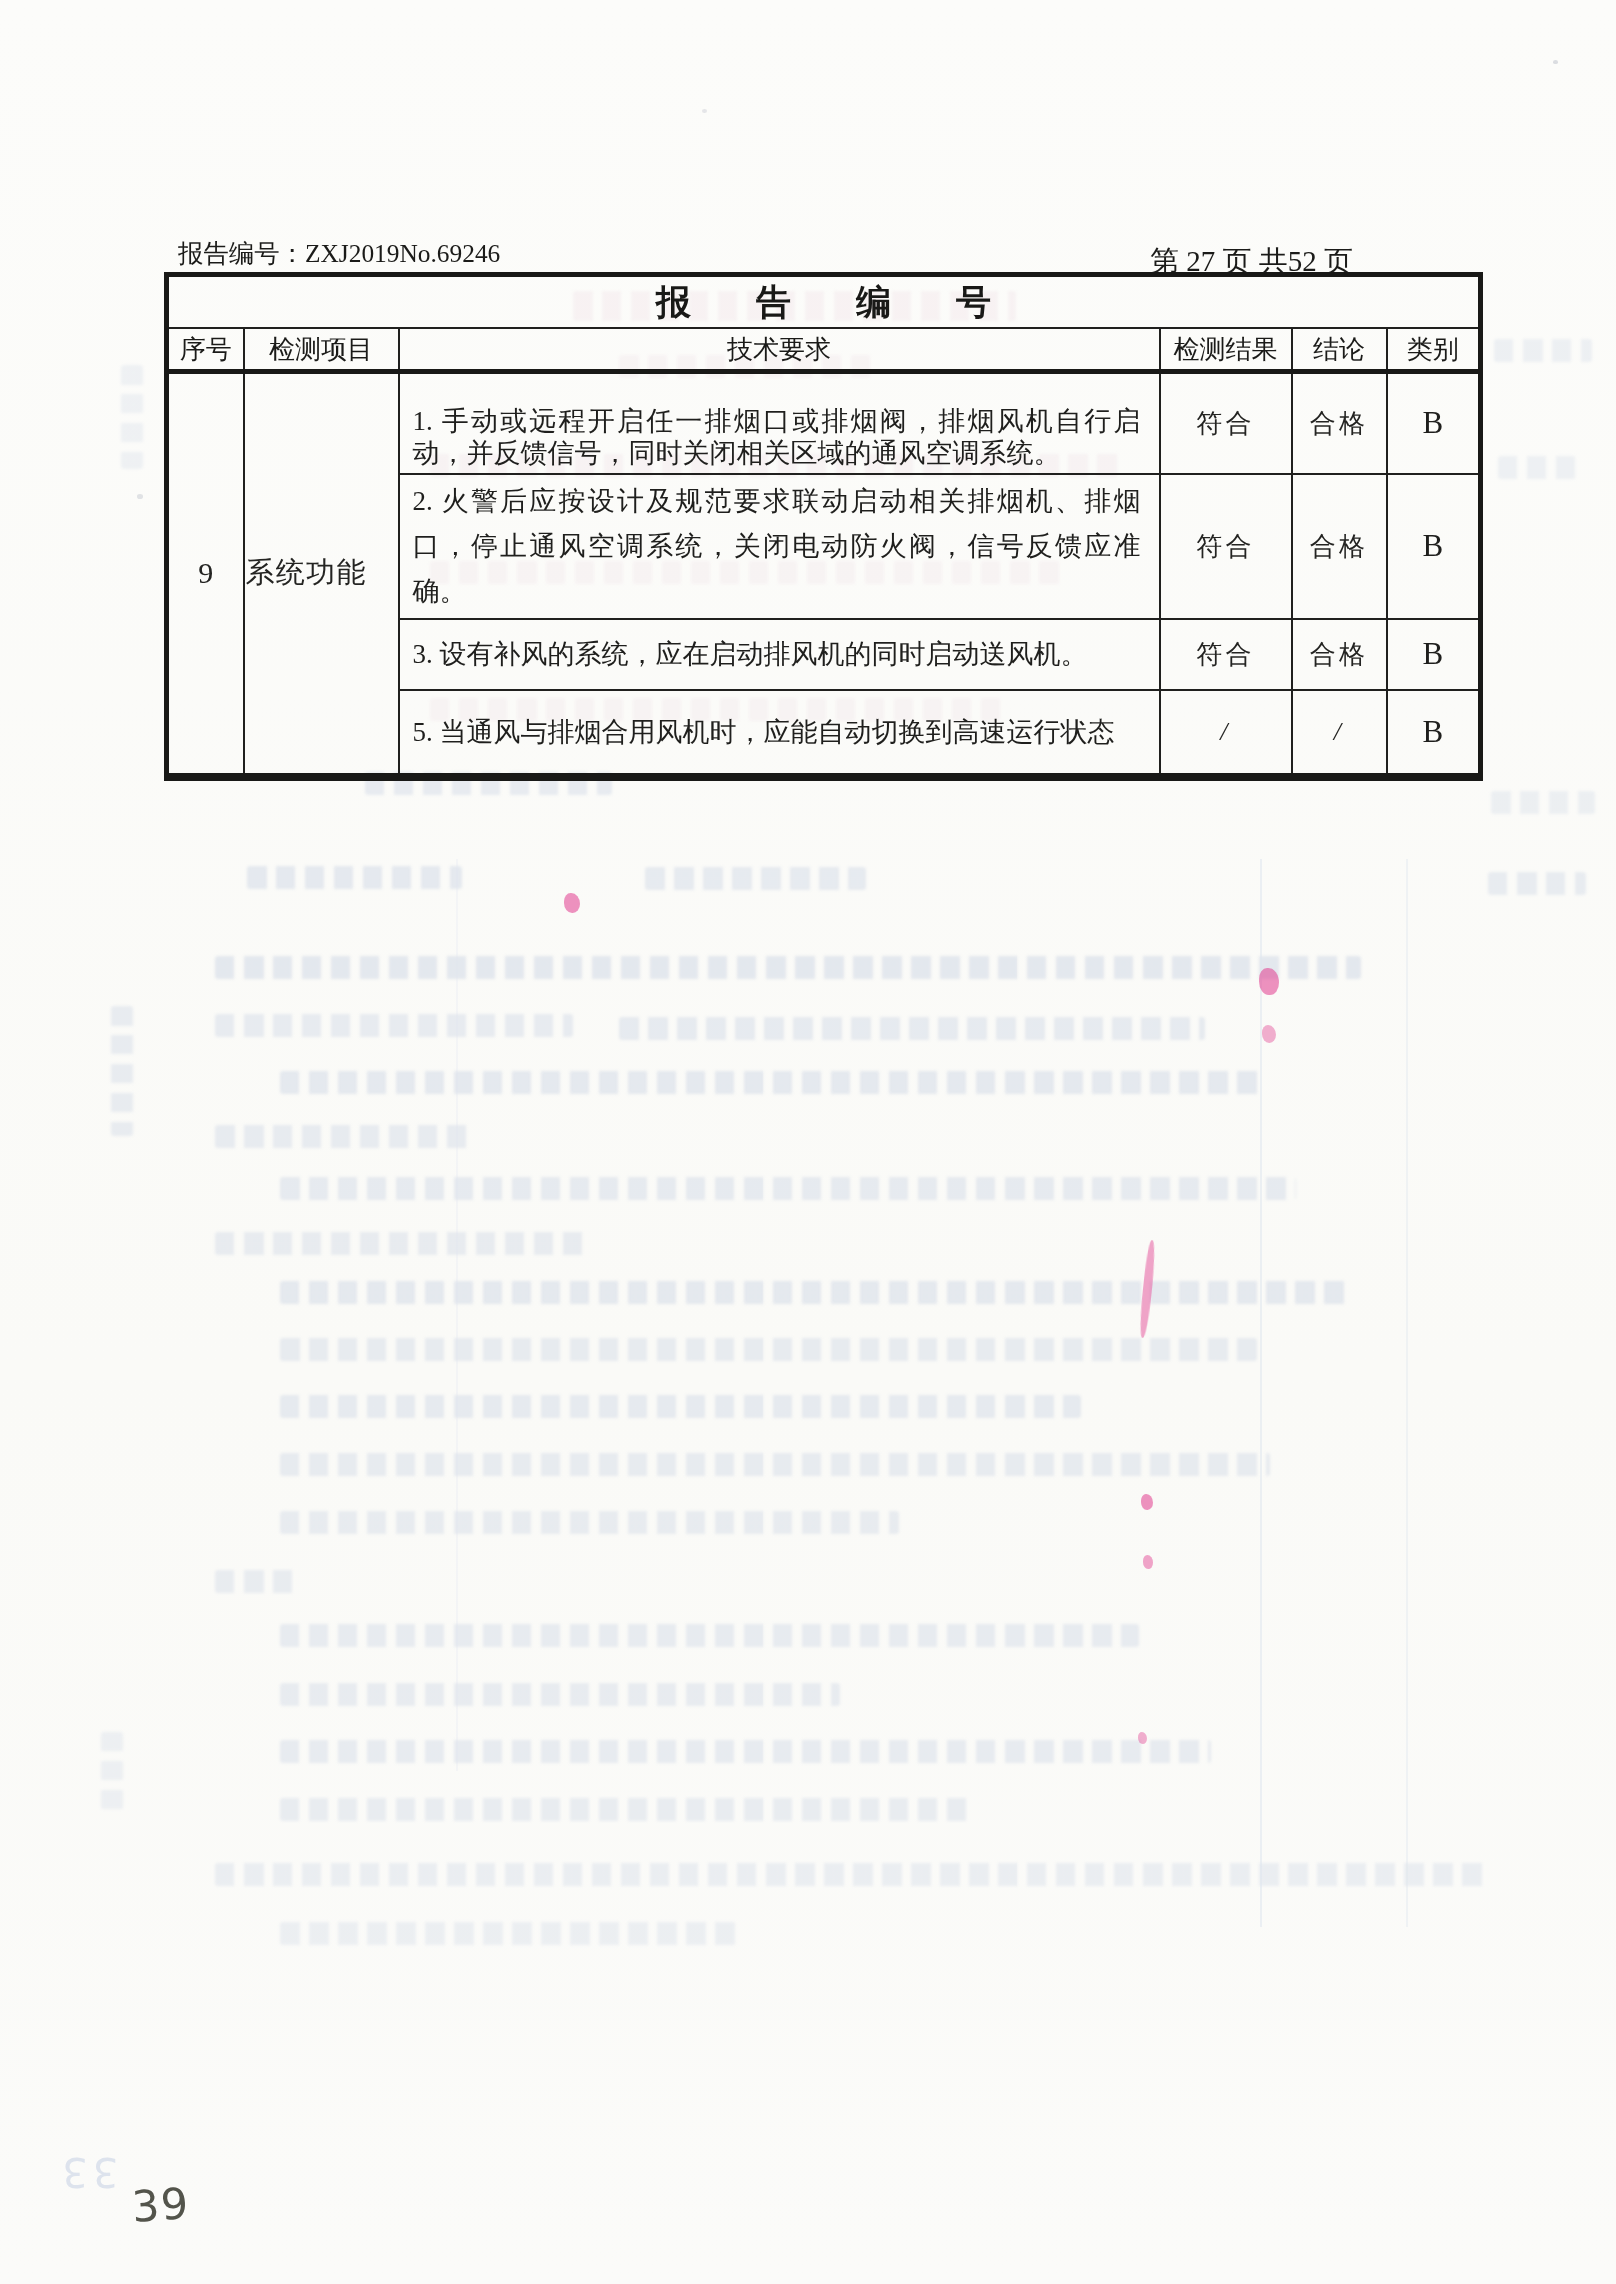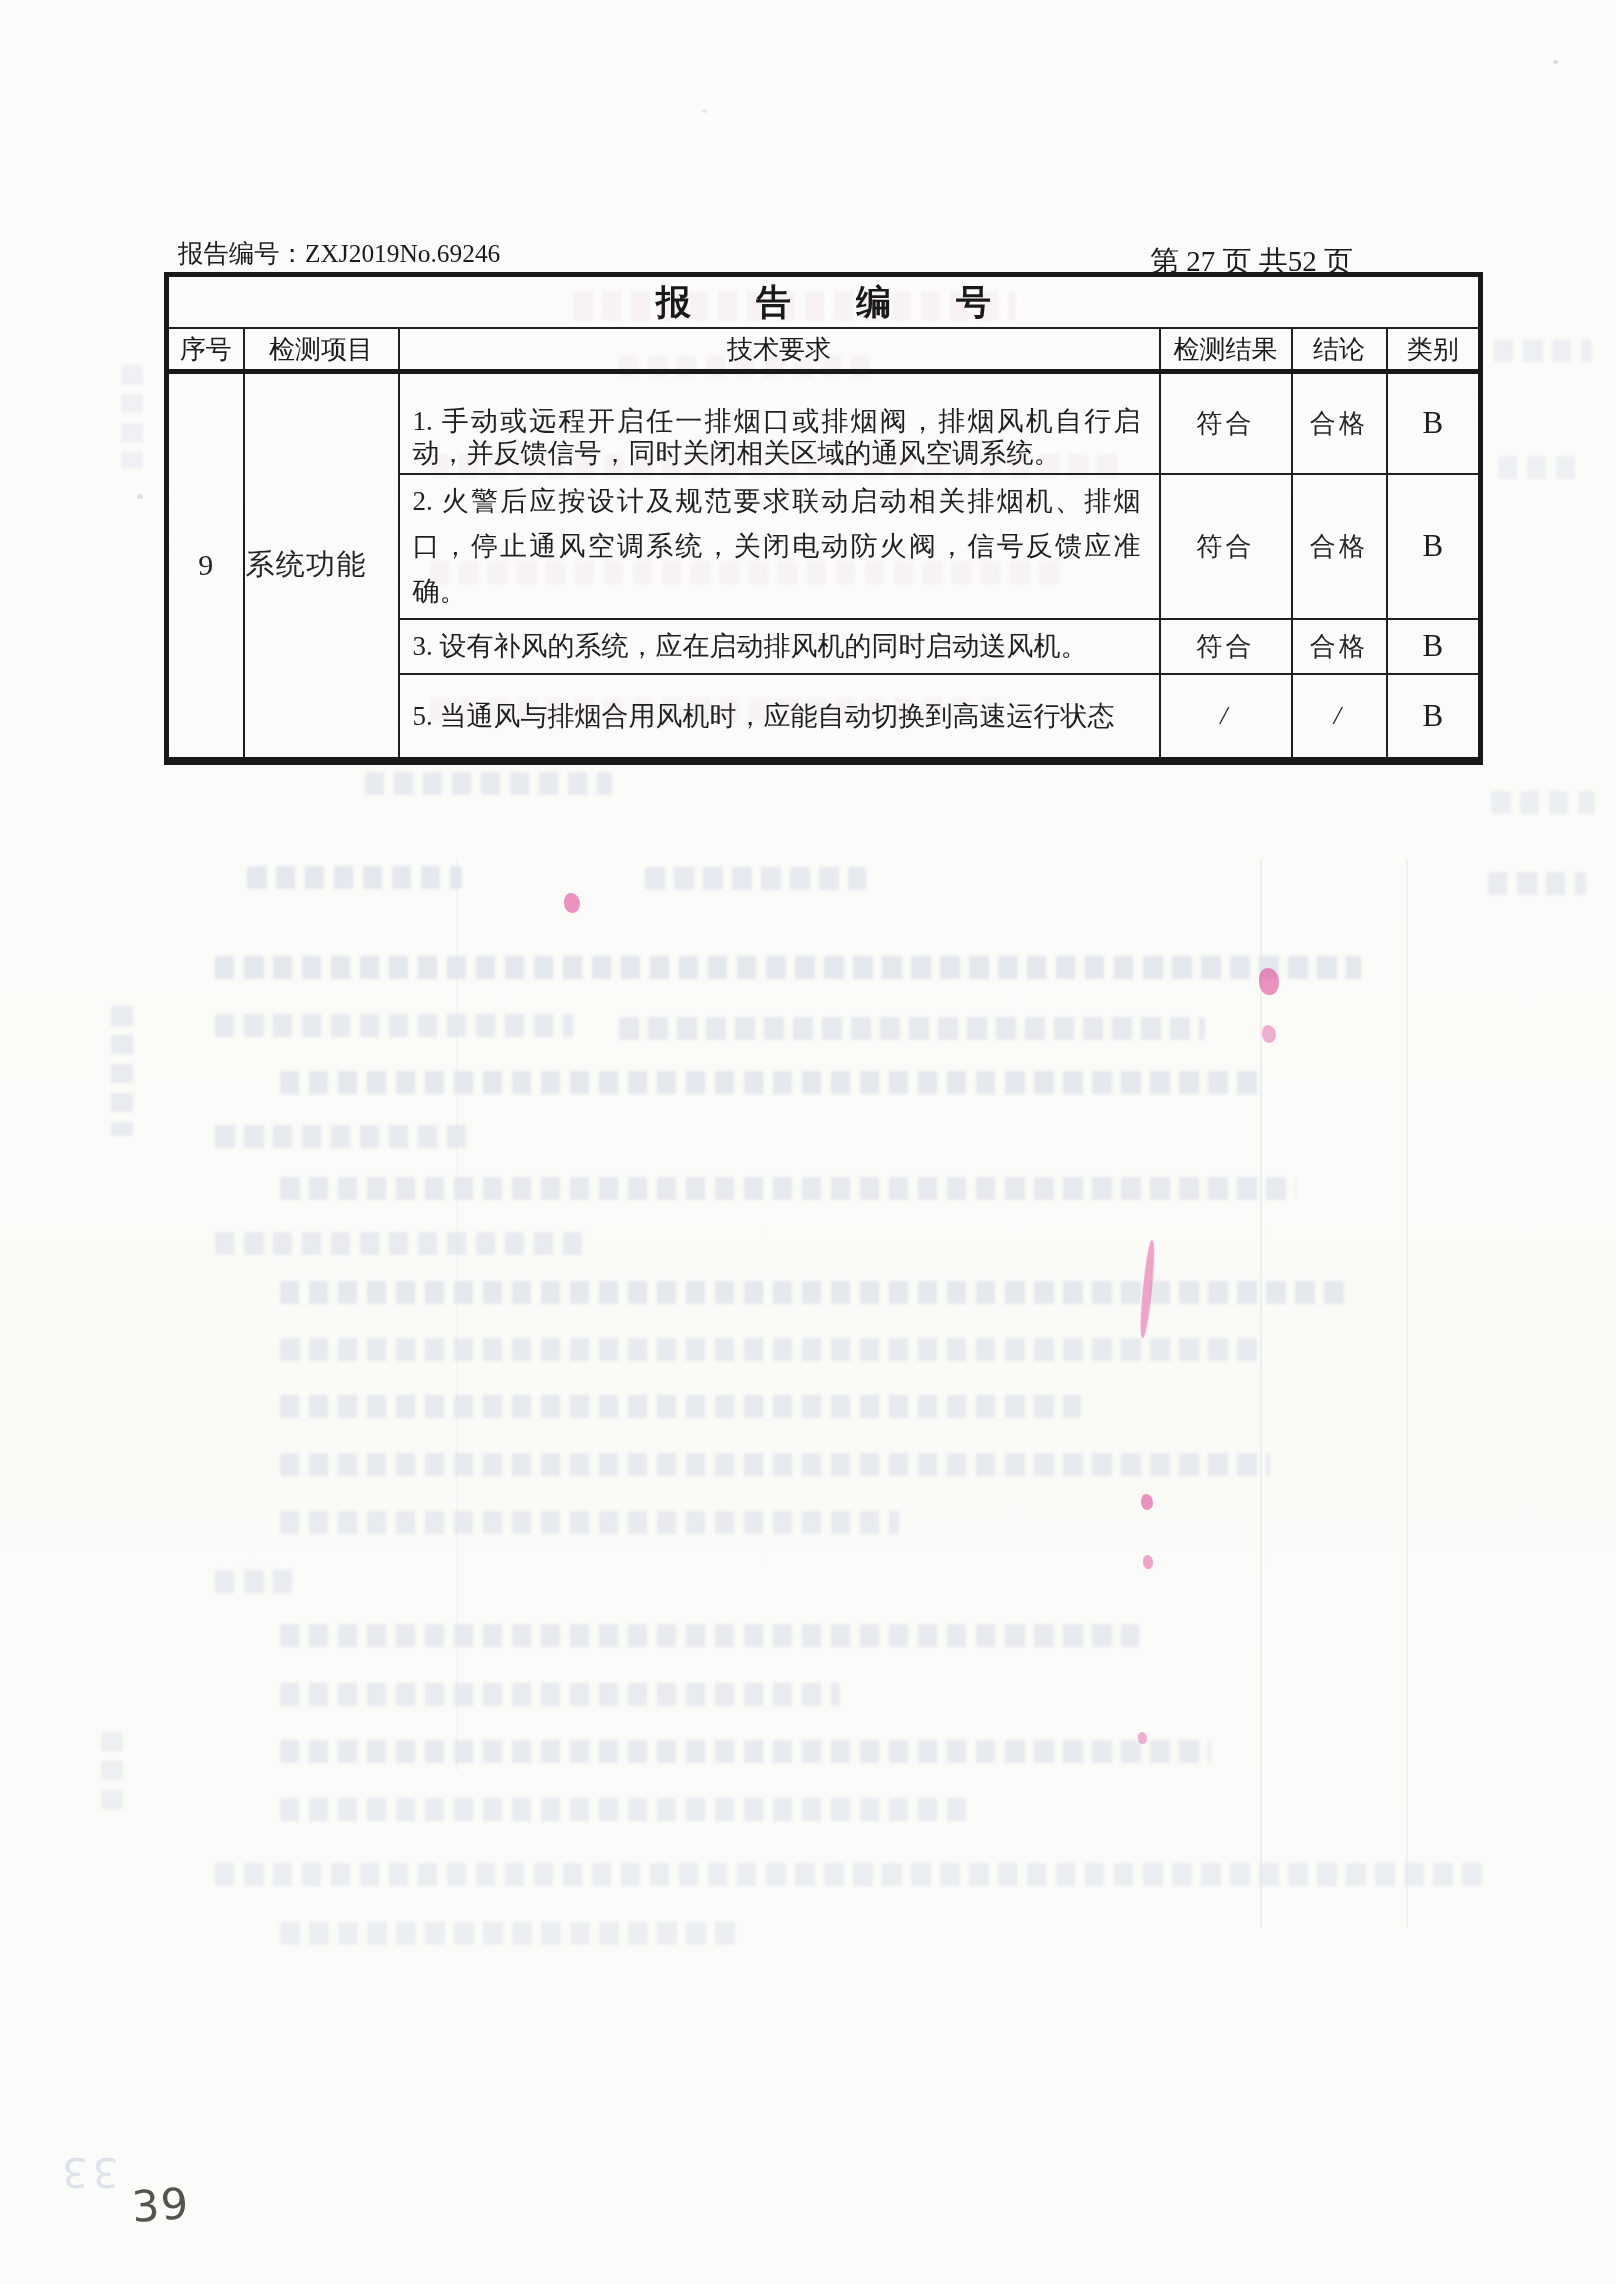--- a/index.html
+++ b/index.html
@@ -27,21 +27,21 @@
   }
   table.report-table td{border:2.6px solid #20201e;vertical-align:middle;background:transparent;}
   td.title-cell{
     height:50px;border-bottom:3.9px solid #191917;text-align:center;padding:0;
     font-size:35px;font-weight:700;letter-spacing:65px;text-indent:65px;color:#191917;
   }
   tr.head td{
     height:40px;border-bottom:5.2px solid #191917;text-align:center;padding:0;
     font-size:26px;font-weight:400;color:#1b1b19;
   }
-  tr.r1{height:92px;} tr.r2{height:135px;} tr.r3{height:55px;} tr.r4{height:87px;}
+  tr.r1{height:92px;} tr.r2{height:135px;} tr.r3{height:71px;} tr.r4{height:87px;}
   td.serial{font-size:30px;text-align:center;color:#242422;}
   td.item{font-size:29px;text-align:left;letter-spacing:1.3px;color:#242422;}
   td.req{
     font-size:27px;text-align:justify;color:#1f1f1d;
     padding:3.9px 18px 3.9px 13px;
   }
   tr.r1 td.req{padding-top:31px;line-height:32px;vertical-align:top;}
   tr.r2 td.req{line-height:45px;}
   tr.r3 td.req{line-height:33px;}
   tr.r4 td.req{line-height:40px;}

